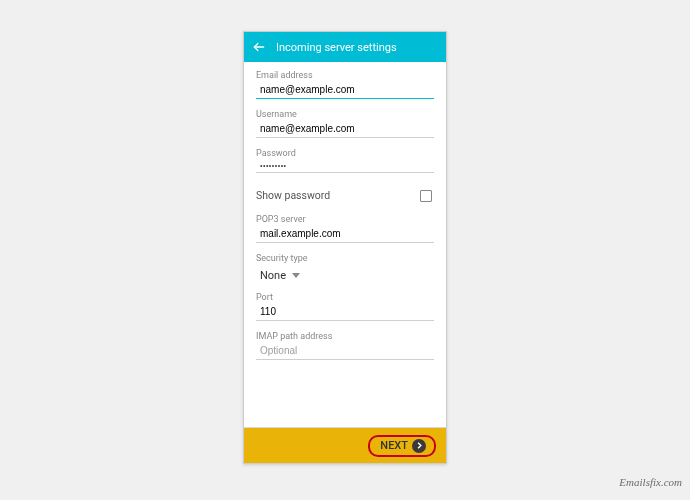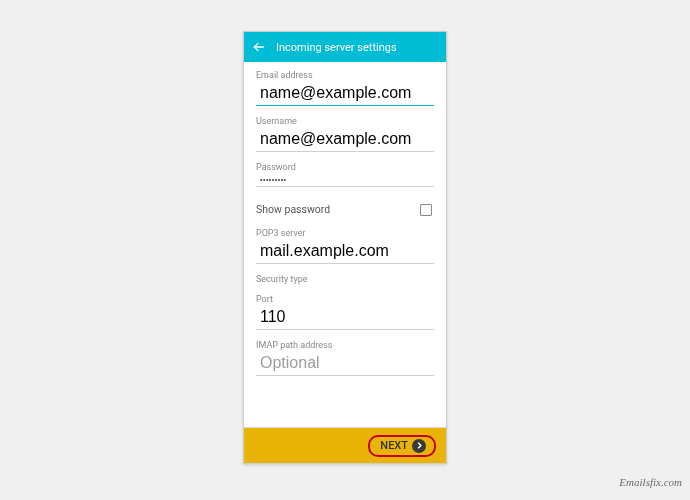--- a/index.html
+++ b/index.html
@@ -51,21 +51,21 @@
       display: block;
     }
     .field-value-wrap {
       border-bottom: 1px solid #cfcfcf;
       padding: 0 0 3px 4px;
     }
     .field-value-wrap.active {
       border-bottom: 1px solid #00bcd4;
     }
     .field-value {
-      font-size: 16px;
+      font-size: 10px;
       color: #000;
       font-family: Arial, sans-serif;
       border: none;
       outline: none;
       width: 100%;
       background: transparent;
       padding: 0;
     }
     .field-value.placeholder {
       color: #9e9e9e;
@@ -197,20 +197,28 @@
 
     <div class="field">
       <span class="field-label">POP3 server</span>
       <div class="field-value-wrap">
         <div class="field-value">mail.example.com</div>
       </div>
     </div>
 
     <div class="field">
       <span class="field-label">Security type</span>
+      <div class="select-row">
+        <span class="select-value">None</span>
+        <span class="select-arrow">
+          <svg width="8" height="5" viewBox="0 0 8 5">
+              <polygon points="0,0 8,0 4,5" fill="#888"></polygon>
+            </svg>
+        </span>
+      </div>
     </div>
 
     <div class="field">
       <span class="field-label">Port</span>
       <div class="field-value-wrap">
         <div class="field-value">110</div>
       </div>
     </div>
 
     <div class="field">

